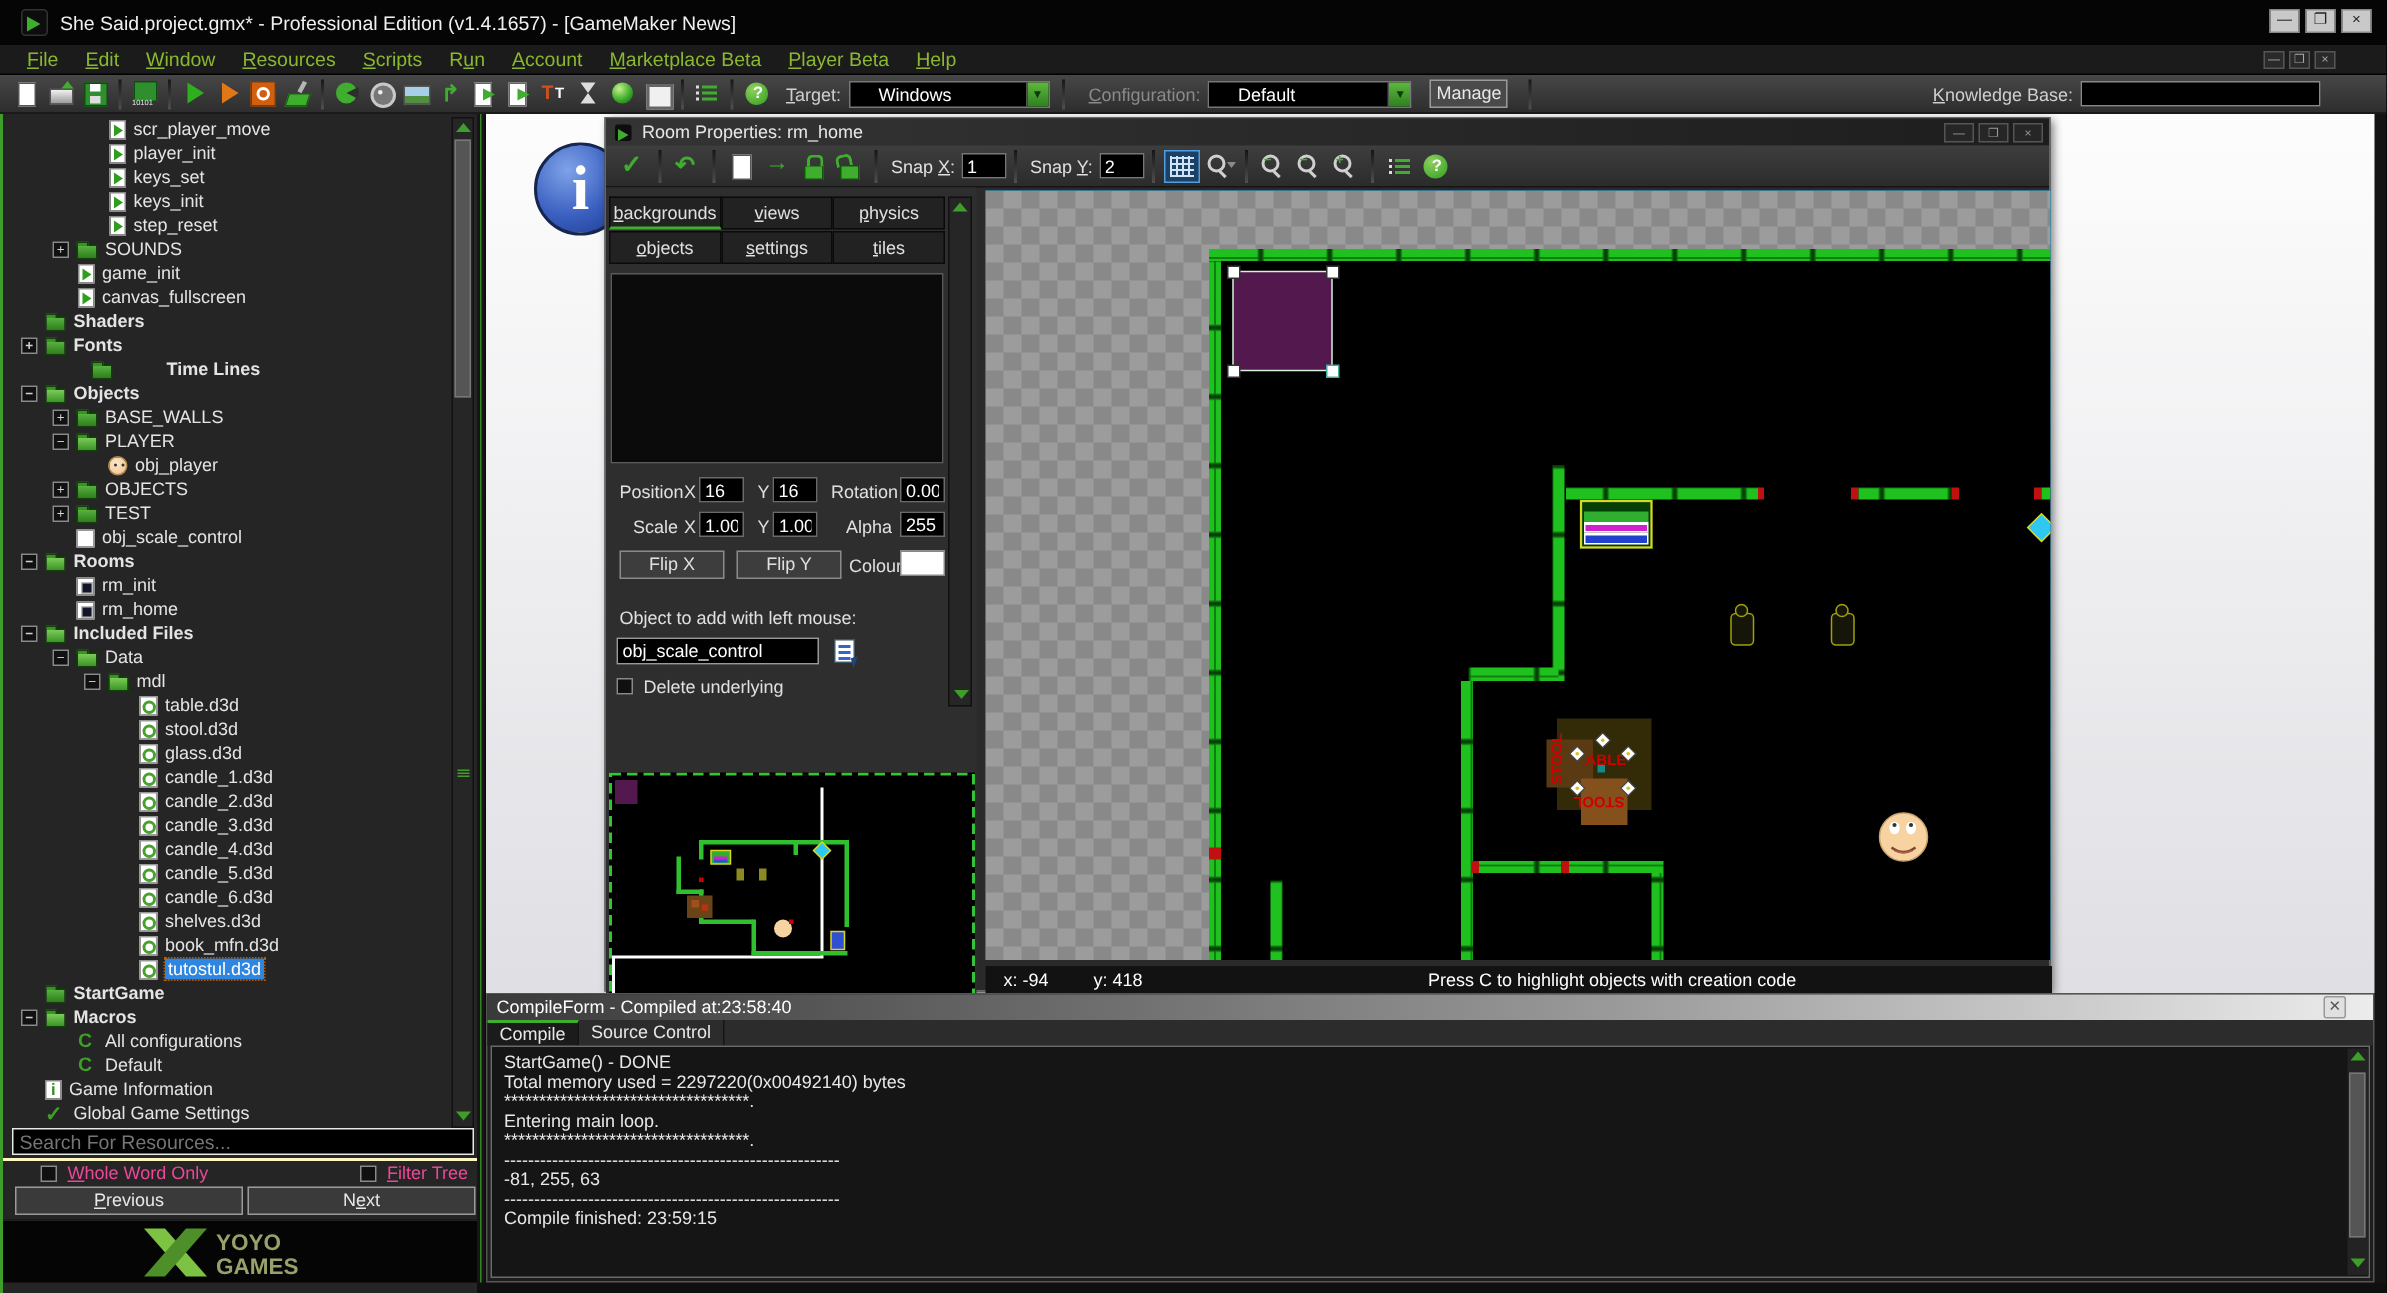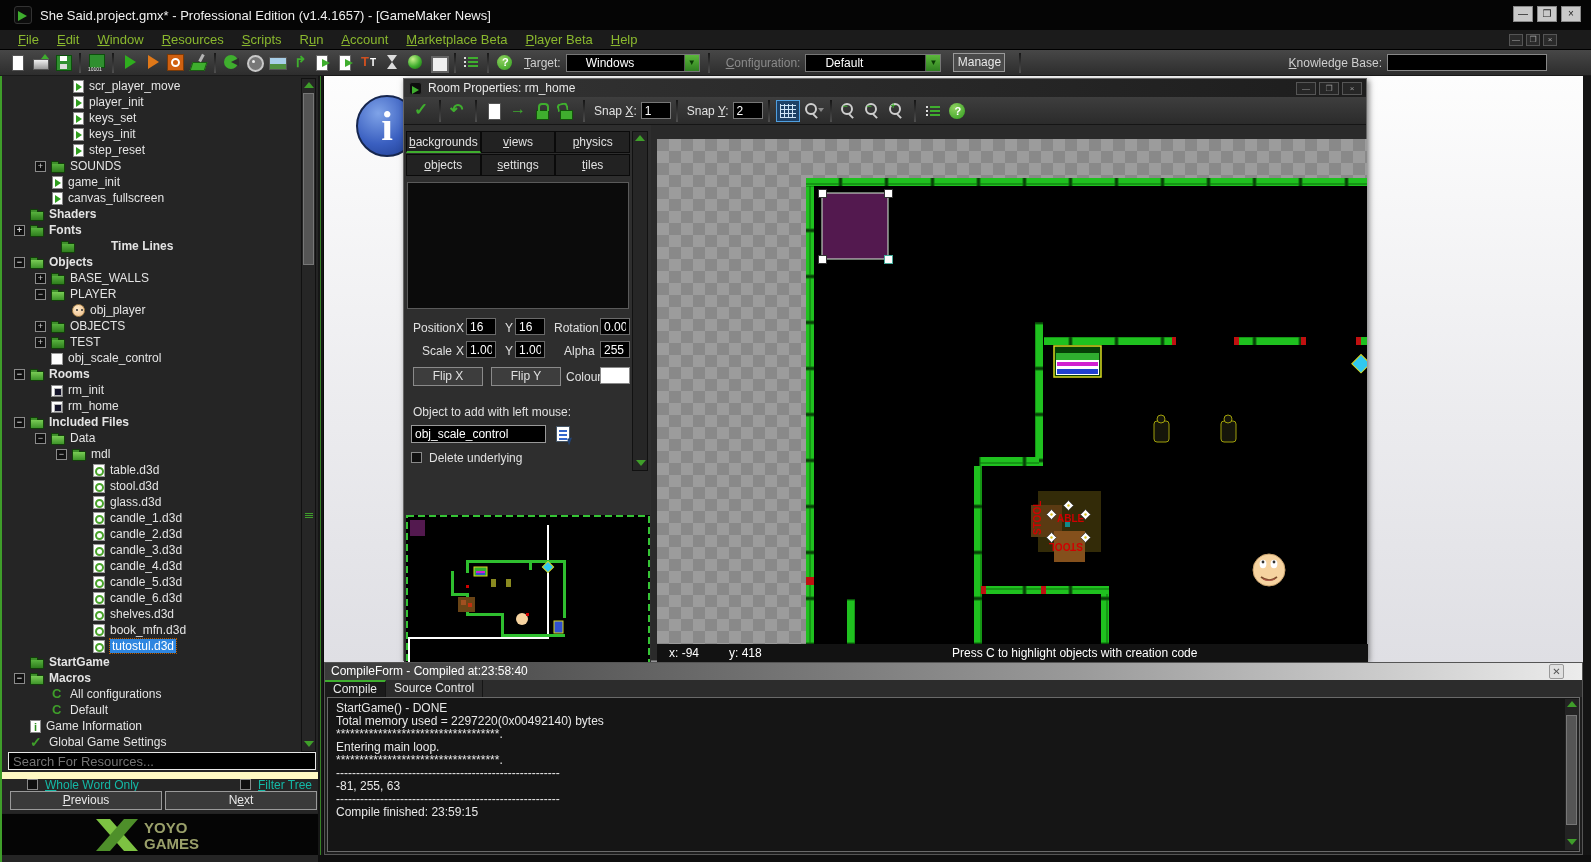--- a/index.html
+++ b/index.html
@@ -87,21 +87,21 @@
   .ti-info{width:11px;height:13px;background:#fff;border:1px solid #888}
   .ti-info::after{content:"i";left:3px;top:0;color:#2f8f1e;font-weight:bold;font-size:11px;line-height:13px}
   .ti-settings-check::after{content:"✓";left:0;top:-1px;color:#3f9e2a;font-weight:bold;font-size:14px}
   .vsb{position:absolute;right:2px;top:2px;width:15px;height:674px;background:#262626;border:1px solid #111}
   .sb-arrow{width:0;height:0;margin:3px auto;border-left:5px solid transparent;border-right:5px solid transparent}
   .sb-up{border-bottom:6px solid #3f9e2a}
   .sb-dn{border-top:6px solid #3f9e2a}
   .sb-thumb{position:absolute;left:1px;width:11px;background:#555;border:1px solid #777}
   .sb-grip{position:absolute;left:3px;width:8px;height:1px;background:#3f9e2a;box-shadow:0 2px 0 #3f9e2a,0 4px 0 #3f9e2a}
   .search-box{left:6px;top:676px;width:308px;height:18px;background:#000;border:1px solid #e8e8e8;color:#9a9a9a;font-size:13px;padding:0 4px}
-  .filter-row{left:0;top:696px;width:318px;height:18px;border-top:7px solid #fef9c3;display:flex;align-items:center;color:#14b8a6;font-size:12px}
+  .filter-row{left:0;top:696px;width:318px;height:18px;border-top:2px solid #fef9c3;display:flex;align-items:center;color:#ec4899;font-size:12px}
   .chk{width:11px;height:11px;background:#101010;border:1px solid #8a8a8a;margin-right:7px;flex:none}
   .navbtn{top:715px;height:19px;background:#3a3a3a;border:1px solid #9a9a9a;color:#e8e8e8;font-size:12px;text-align:center;line-height:17px}
   .logo-area{left:0;top:737px;width:318px;height:42px;background:#050505;display:flex;align-items:center;justify-content:center;border-top:1px solid #222}
 
   
   .splitter{left:318px;top:76px;width:6px;height:786px;background:#161616;border-right:1px solid #0a0a0a}
   .splitter::after{content:"";position:absolute;left:2px;top:0;width:1px;height:100%;background:#3f9e2a;opacity:.8}
   .workspace{left:324px;top:76px;width:1259px;height:586px;background:linear-gradient(180deg,#fdfdfd,#dfdfe4)}
   .rightstrip{left:1583px;top:76px;width:8px;height:786px;background:#141414}
   .bottomstrip{left:318px;top:855px;width:1273px;height:7px;background:#0f0f0f}
@@ -144,21 +144,21 @@
   .preview-box{position:absolute;left:3px;top:57px;width:222px;height:127px;background:#0b0b0b;border:1px solid #5a5a5a}
   .flabel{position:absolute;color:#e0e0e0;font-size:12px}
   .finput{position:absolute;height:17px;background:#000;border:1px solid #6a6a6a;color:#fff;font-size:12px;padding:0 3px}
   .fbtn{position:absolute;height:19px;background:#3d3d3d;border:1px solid #8a8a8a;color:#e0e0e0;font-size:12px;text-align:center;line-height:17px}
   .swatch{position:absolute;background:#fff;border:1px solid #888}
   .obj-input{position:absolute;height:18px;background:#000;border:1px solid #999;color:#fff;font-size:12px;padding:0 3px}
   .form-icon{position:absolute;width:14px;height:16px;background:#fff;border:1px solid #456}
   .form-icon::before{content:"";position:absolute;left:2px;top:3px;width:8px;height:2px;background:#36c;box-shadow:0 4px 0 #36c,0 8px 0 #36c}
   .form-icon::after{content:"";position:absolute;right:-4px;bottom:-4px;border-top:7px solid #247;border-right:5px solid transparent;transform:rotate(-15deg)}
   .rw-lscroll{position:absolute;left:228px;top:6px;width:16px;height:340px;background:#262626;border:1px solid #111}
-  .rw-canvas{position:absolute;left:253px;top:60px;width:710px;height:513px;background:#0ea5e9}
+  .rw-canvas{position:absolute;left:253px;top:48px;width:710px;height:513px;background:#0ea5e9}
   .rw-status{position:absolute;left:253px;top:565px;width:711px;height:18px;background:#121212;color:#fff;font-size:12px}
   .minimap{position:absolute;left:2px;top:390px;width:244px;height:190px;background:#000}
 
   
   .compile{left:0px;top:586px;width:1259px;height:193px;background:#1d1d1d;border:1px solid #555}
   .cp-head{position:absolute;left:0;top:0;width:100%;height:17px;background:linear-gradient(90deg,#3a3a3a,#9a9a9a 60%,#ececec);color:#fff;font-size:12px;line-height:16px;padding-left:6px}
   .cp-close{position:absolute;right:18px;top:1px;width:15px;height:15px;background:#e0e0e0;border:1px solid #999;border-radius:2px;color:#555;font-size:10px;line-height:13px;text-align:center}
   .cp-tabs{position:absolute;left:0;top:17px;width:100%;height:17px;background:#2c2c2c;display:flex}
   .cp-tab{padding:0 8px;color:#e8e8e8;font-size:12px;line-height:16px;background:#2c2c2c;border-right:1px solid #151515}
   .cp-tab.active{background:#1b1b1b;border-top:2px solid #3fae2e;line-height:14px}

